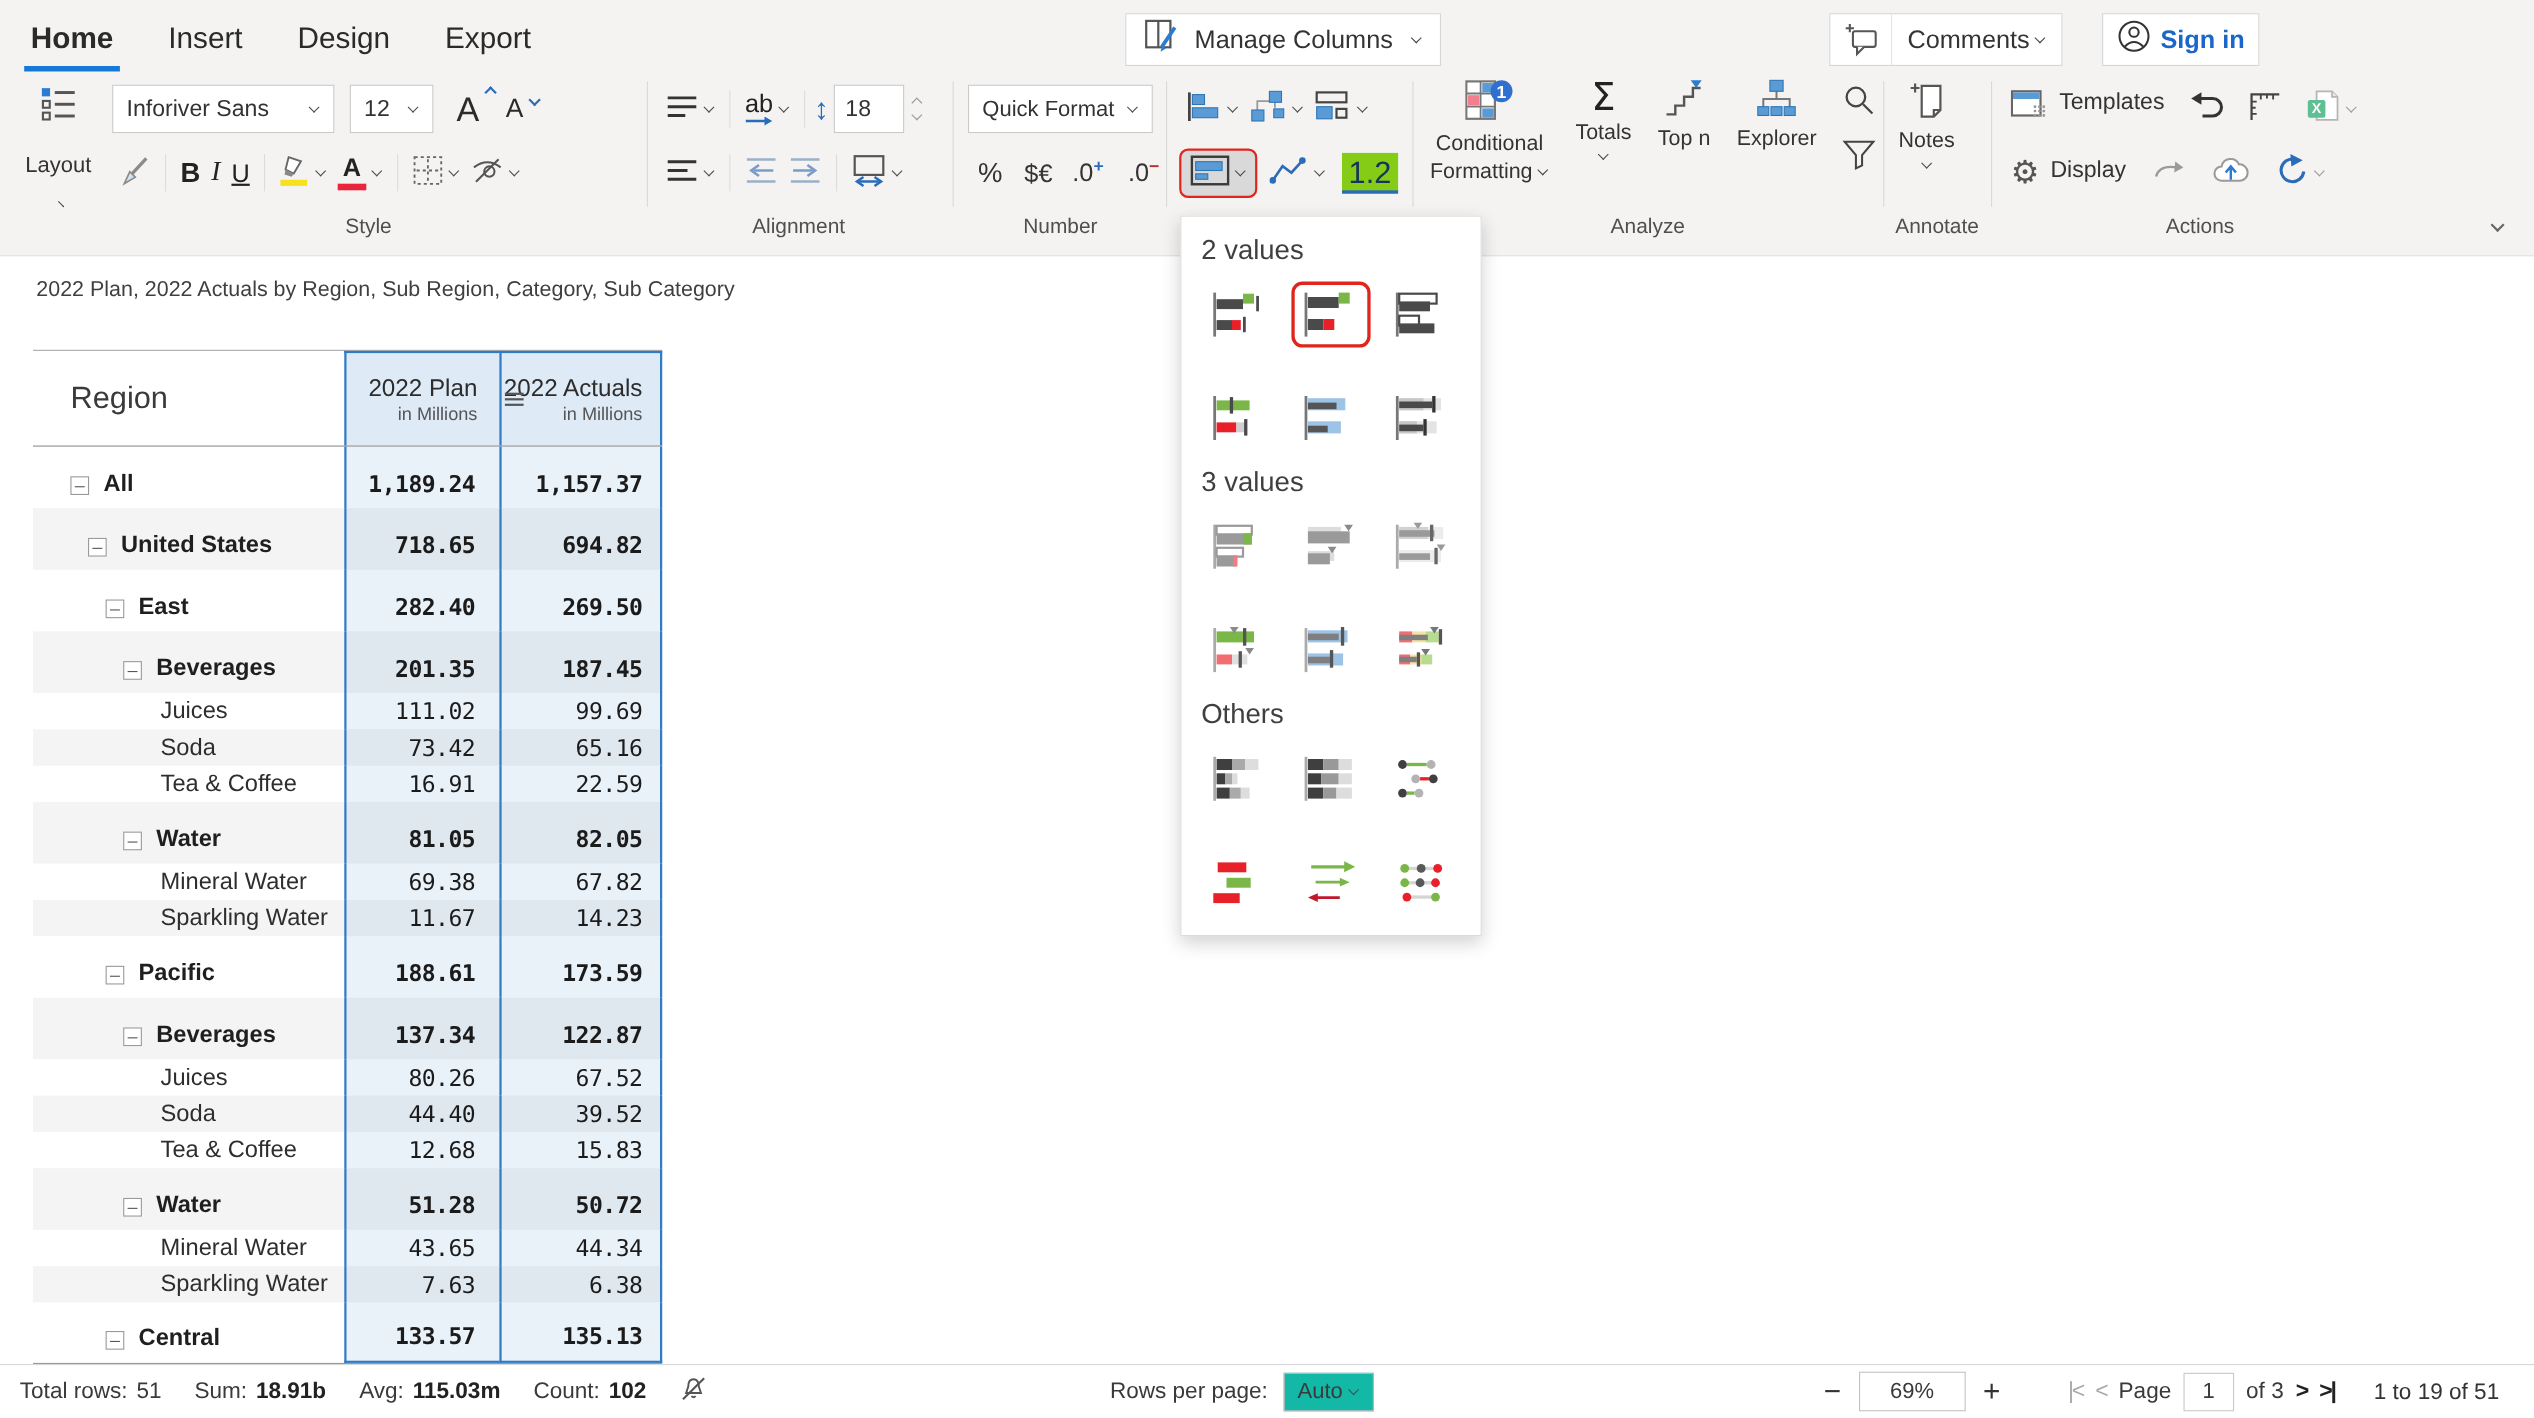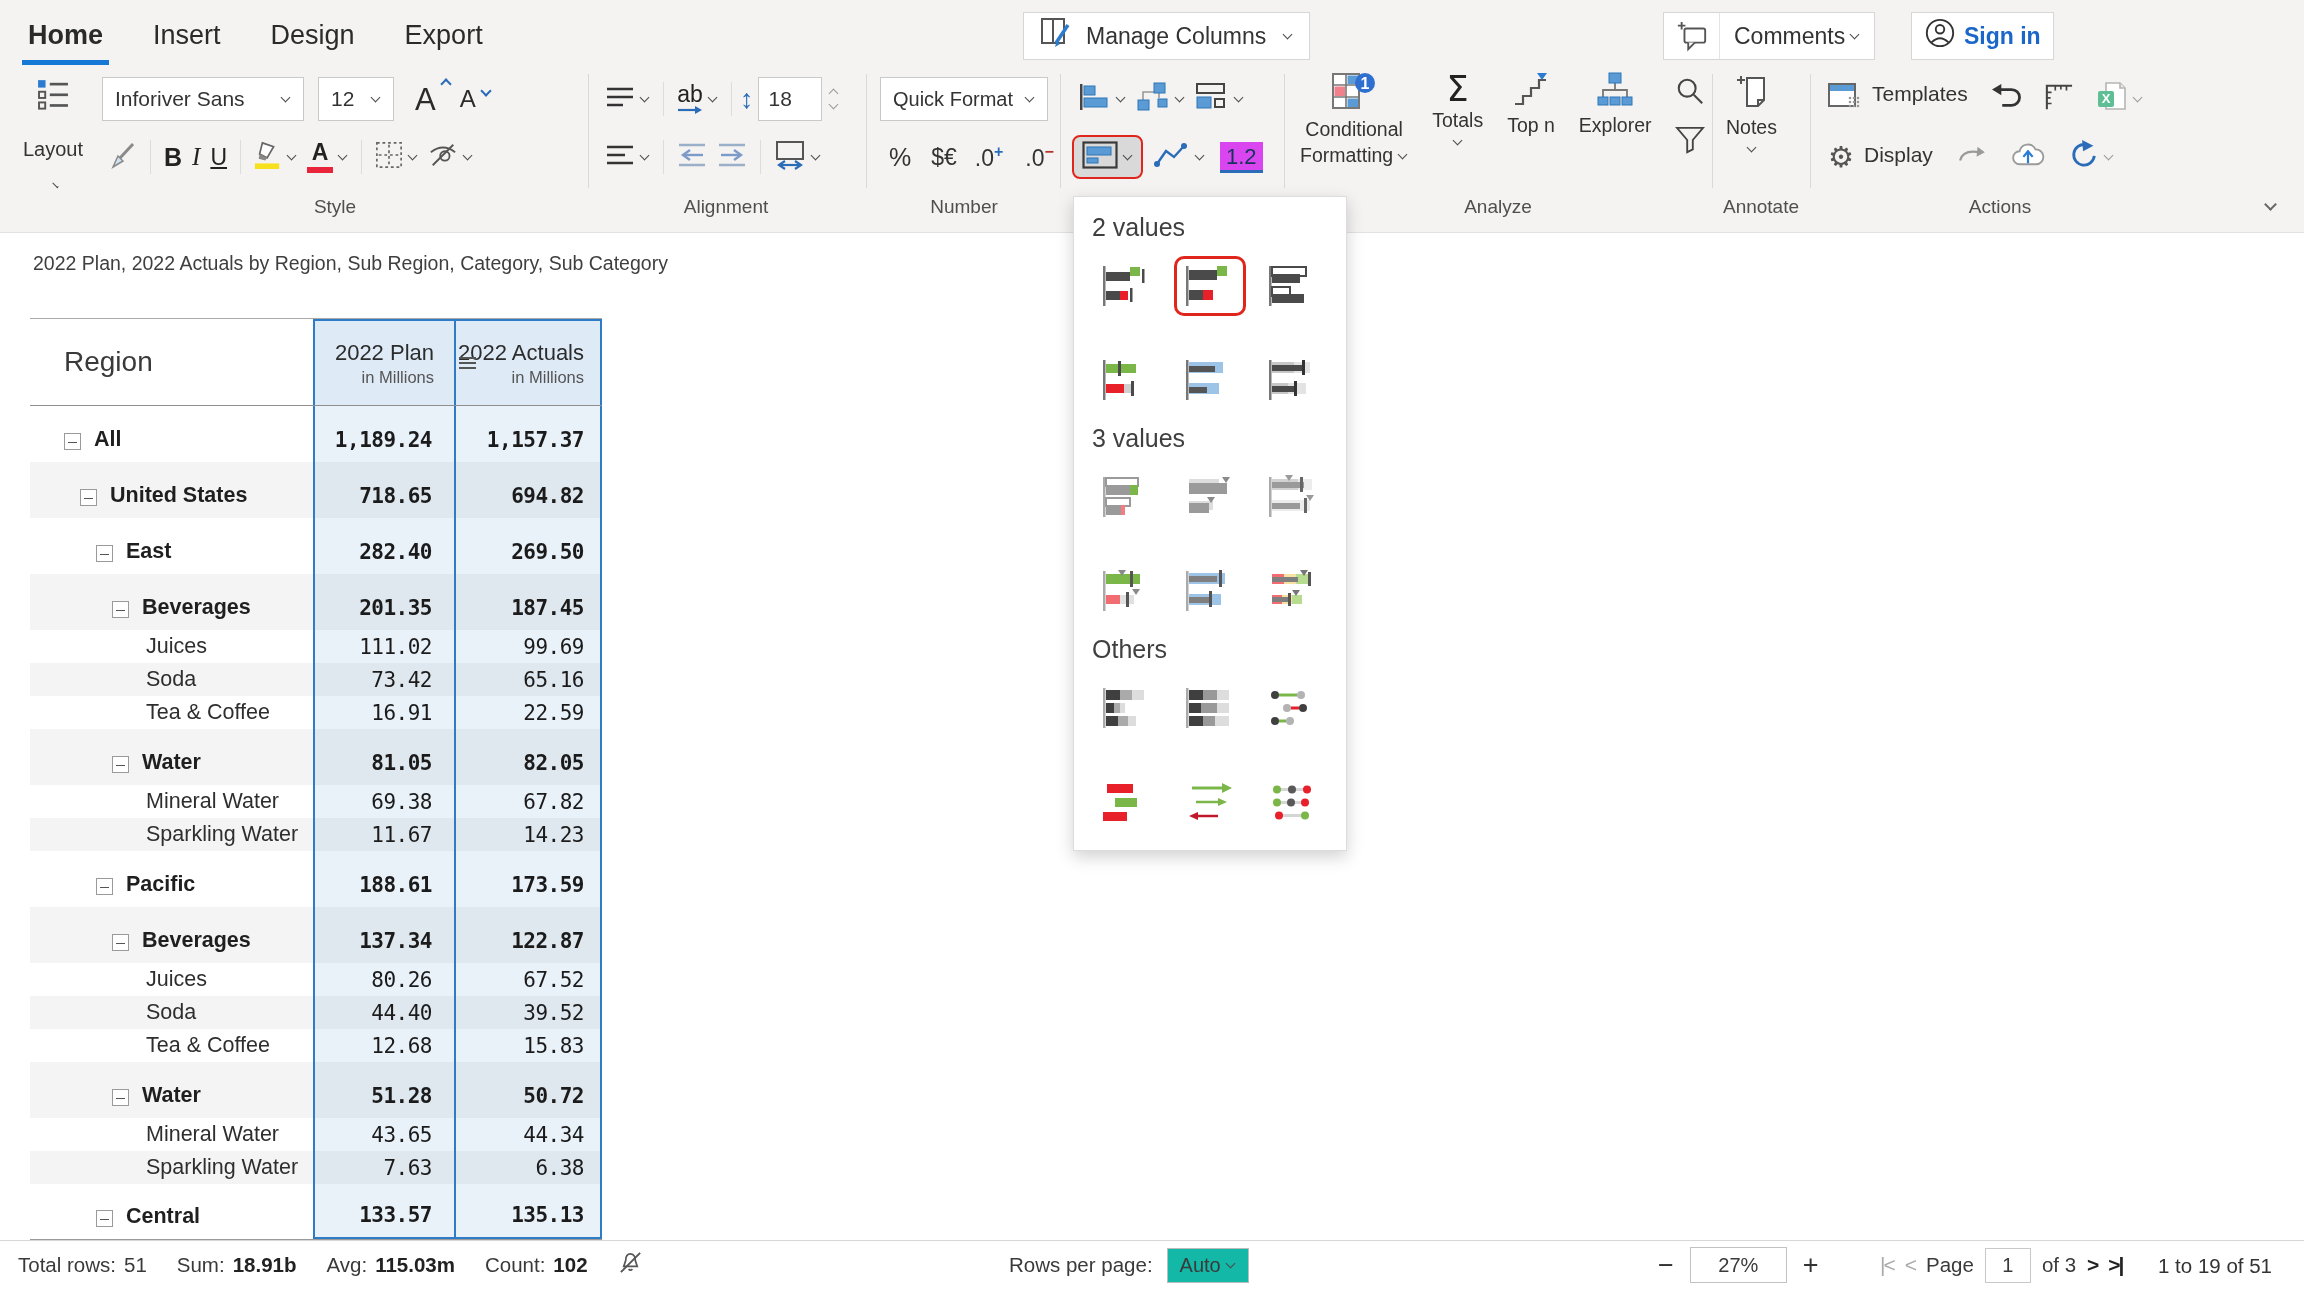--- a/index.html
+++ b/index.html
@@ -51,21 +51,21 @@
   .updown{color:#2b6cb8;font-size:27px;font-weight:700;margin-right:4px}
   .stepc{display:flex;flex-direction:column;gap:4px;margin-left:8px}
   .stepc .chev{margin:0}
   .numglyph{font-size:25px;color:#333;padding:0 8px}
   .dec{font-size:23px;color:#333;padding:0 6px}
   .dec sup{font-size:16px;font-weight:700;color:#2b6cb8}
   .dec sup.minus{color:#b3342c}
   .bigbtn{display:flex;flex-direction:column;align-items:center;gap:3px;font-size:19.5px;color:#333;line-height:23px}
   .sigma{font-size:35px;line-height:34px;color:#222;font-family:"DejaVu Sans",sans-serif}
   .selchart{background:#d9d9d9;border:2.5px solid #e0261c;border-radius:8px;padding:4px 8px;display:flex;align-items:center}
-  .decbadge{background:#d946ef;font-size:22px;color:#16335c;padding:2px 6px 0;border-bottom:3px solid #2b6cb8;margin-left:10px}
+  .decbadge{background:#84cc16;font-size:28px;color:#16335c;padding:2px 6px 0;border-bottom:3px solid #2b6cb8;margin-left:10px}
   .hlabel{display:flex;align-items:flex-start;gap:10px;font-size:21px;color:#333}
   .gear{font-size:29px;color:#555;line-height:1}
 
   
   .panel{position:absolute;left:1073px;top:196px;width:274px;background:#fff;border:1px solid #dcdcdc;
          box-shadow:0 6px 16px rgba(0,0,0,.18);z-index:50;padding:12px 0 18px}
   .psec{font-size:25px;color:#3f3f3f;padding-left:18px;margin:14px 0 14px}
   .psec:first-child{margin-top:4px}
   .pgrid{display:grid;grid-template-columns:repeat(3,1fr);row-gap:34px;padding:0 12px;justify-items:center}
   .picon{padding:5px;border:3px solid transparent;border-radius:10px;line-height:0}
@@ -952,21 +952,21 @@
   </div>
   <div class="sb-center">
     <span>Rows per page:</span>
     <span class="autobox">
       <span>Auto</span>
       <span class="chev s"></span>
     </span>
   </div>
   <div class="sb-zoom">
     <span class="zbtn">−</span>
-    <span class="zbox">27%</span>
+    <span class="zbox">69%</span>
     <span class="zbtn">+</span>
   </div>
   <div class="sb-pager">
     <span class="pnav dis">|&lt;</span>
     <span class="pnav dis">&lt;</span>
     <span>Page</span>
     <span class="pbox">1</span>
     <span>of 3</span>
     <span class="pnav en">&gt;</span>
     <span class="pnav en">&gt;|</span>

